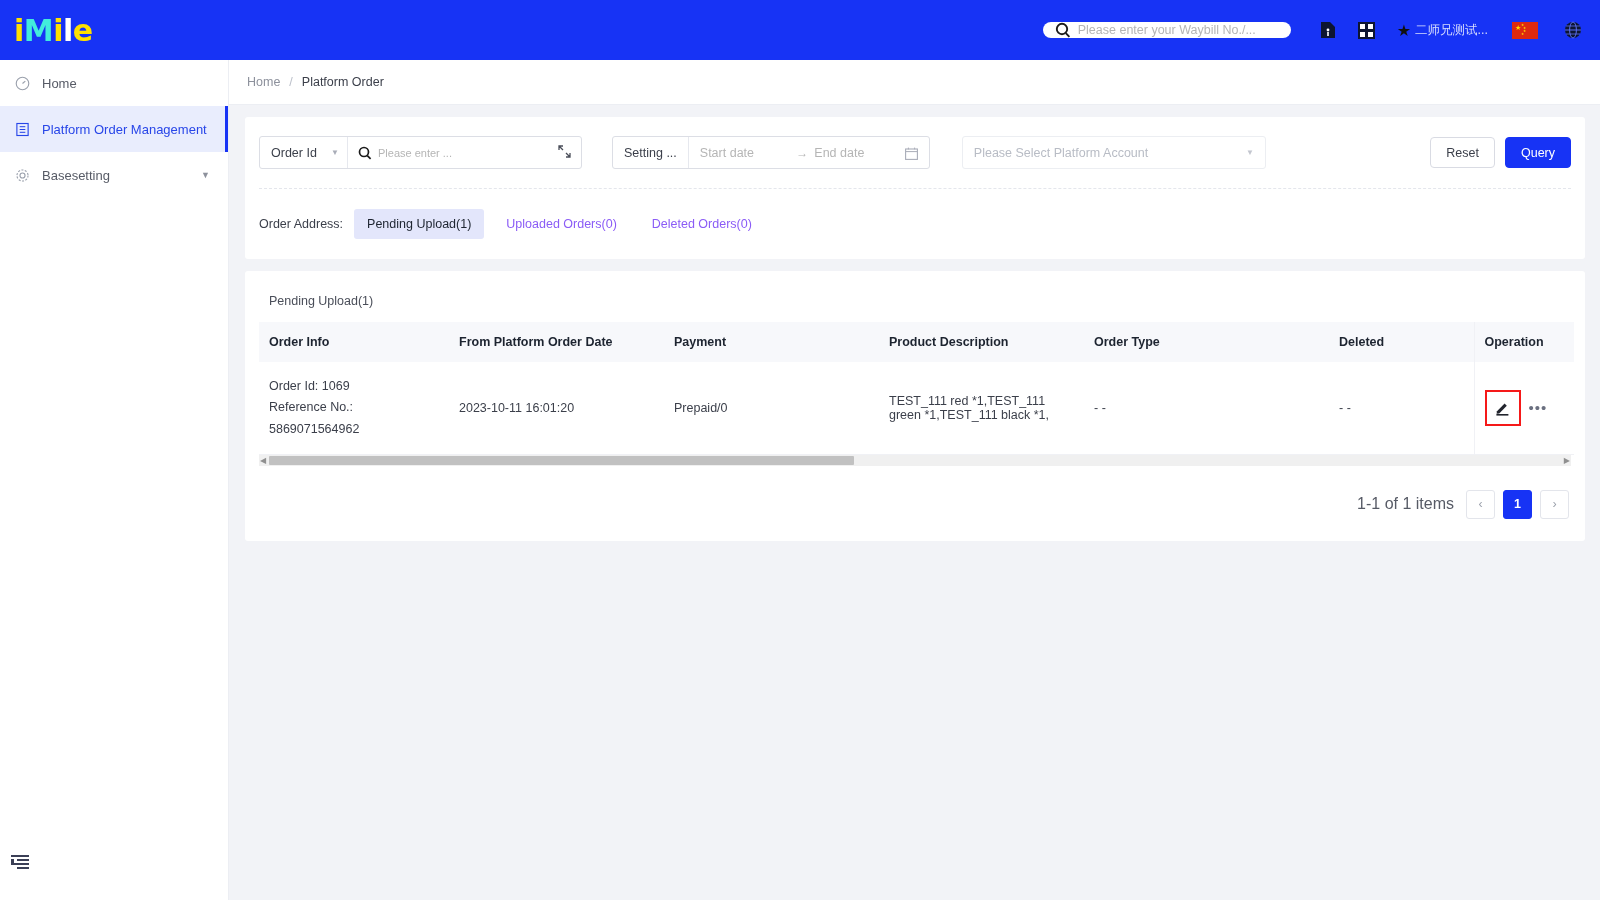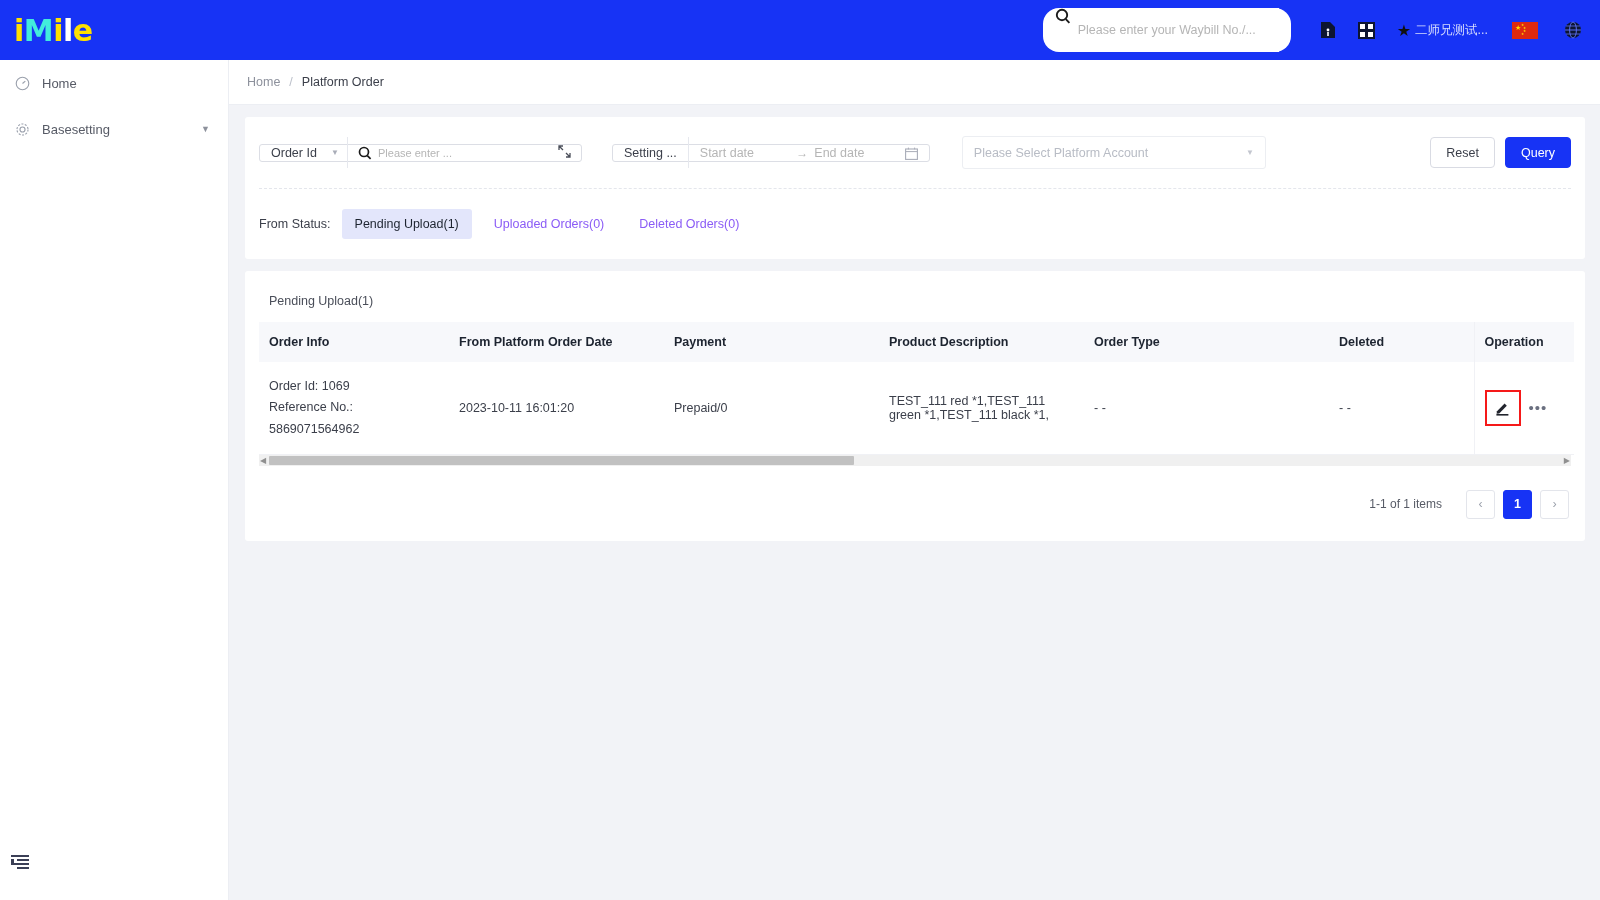--- a/index.html
+++ b/index.html
@@ -30,21 +30,21 @@
   .logo .l4 { color: #ffffff; }
   .logo .l5 { color: #ffe000; }
 
   .hdr-right {
     margin-left: auto;
     display: flex; align-items: center;
     height: 60px;
     padding-right: 18px;
   }
   .searchbox {
-    width: 248px; height: 44px;
+    width: 248px; height: 16px;
     background: #fff; border-radius: 16px;
     display: flex; 
     padding: 0 12px;
     margin-right: 28px;
   }
   .searchbox .mag { width: 16px; height: 16px; flex: 0 0 16px; margin-right: 7px; }
   .searchbox input {
     border: 0; outline: 0; flex: 1;
     font-size: 12.5px; color: #333;
     font-family: "Liberation Sans", sans-serif;
@@ -138,21 +138,21 @@
 
   .panel {
     background: #fff; margin: 12px 15px 0 16px;
     border-radius: 3px;
     padding: 0 14px;
   }
   .filter-row {
     height: 72px; display: flex; align-items: center;
     border-bottom: 1px dashed #e4e6ec;
   }
-  .grp { display: flex; align-items: center; height: 18px; border: 1px solid #dcdee5; border-radius: 3px; }
+  .grp { display: flex; align-items: center; height: 33px; border: 1px solid #dcdee5; border-radius: 3px; }
   .grp .pre {
     width: 88px; height: 31px; display: flex; align-items: center;
     padding: 0 8px 0 11px; font-size: 12.5px; color: #3b3f4a;
     border-right: 1px solid #e6e8ee;
   }
   .grp .pre .cv { margin-left: auto; font-size: 8px; color: #a9adb8; }
   .grp .inpwrap { display: flex; align-items: center; width: 210px; padding: 0 10px; }
   .grp .inpwrap .mg { width: 14px; height: 14px; margin-right: 6px; flex: 0 0 14px; }
   .grp .inpwrap input {
     border: 0; outline: 0; flex: 1; font-size: 11px; color: #333;
@@ -229,21 +229,21 @@
     width: 585px; height: 9px; background: #c1c1c1; border-radius: 1px;
     cursor: pointer;
   }
   .hscroll .lft { position: absolute; left: 1px; font-size: 8px; color: #909090; }
   .hscroll .rgt { position: absolute; right: 1px; font-size: 8px; color: #909090; }
 
   .pager {
     display: flex; align-items: center; justify-content: flex-end;
     gap: 8px; padding-top: 24px; padding-right: 2px;
   }
-  .pager .cnt { font-size: 12px; color: #575b66; margin-right: 16px; }
+  .pager .cnt { font-size: 16px; color: #575b66; margin-right: 4px; }
   .pg {
     min-width: 29px; height: 29px; border: 1px solid #e3e5eb;
     border-radius: 3px; display: flex; align-items: center; justify-content: center;
     font-size: 12.5px; color: #9ba0ab; background: #fff; cursor: pointer;
   }
   .pg.cur { background: #1733f5; border-color: #1733f5; color: #fff; font-weight: bold; }
 </style>
 </head>
 <body>
 
@@ -318,20 +318,31 @@
   <div class="side-item">
     <span class="sic">
       <svg width="15" height="15" viewBox="0 0 16 16">
         <circle cx="8" cy="8" r="6.7" fill="none" stroke="#9aa0ac" stroke-width="1.2"></circle>
         <line x1="8" y1="8" x2="11" y2="5.5" stroke="#9aa0ac" stroke-width="1.2"></line>
       </svg>
     </span>
     <span>Home</span>
   </div>
 
+  <div class="side-item active">
+    <span class="sic">
+      <svg width="15" height="15" viewBox="0 0 16 16">
+        <rect x="2" y="1.6" width="12" height="12.8" fill="none" stroke="#2846e8" stroke-width="1.2"></rect>
+        <line x1="5" y1="5" x2="11" y2="5" stroke="#2846e8" stroke-width="1.1"></line>
+        <line x1="5" y1="8" x2="11" y2="8" stroke="#2846e8" stroke-width="1.1"></line>
+        <line x1="5" y1="11" x2="11" y2="11" stroke="#2846e8" stroke-width="1.1"></line>
+      </svg>
+    </span>
+    <span>Platform Order Management</span>
+  </div>
 
   <div class="side-item">
     <span class="sic">
       <svg width="15" height="15" viewBox="0 0 16 16">
         <circle cx="8" cy="8" r="2.7" fill="none" stroke="#9aa0ac" stroke-width="1.2"></circle>
         <circle cx="8" cy="8" r="5.9" fill="none" stroke="#9aa0ac" stroke-width="1.2" stroke-dasharray="2.2 1.5"></circle>
       </svg>
     </span>
     <span>Basesetting</span>
     <span class="chev">▼</span>
@@ -405,21 +416,21 @@
         <span class="cv2">▼</span>
       </div>
 
       <div class="fr-right">
         <div class="btn">Reset</div>
         <div class="btn primary">Query</div>
       </div>
     </div>
 
     <div class="status-row">
-      <span class="status-lbl">From Status:</span>
+      <span class="status-lbl">Order Address:</span>
       <div class="stab active">Pending Upload(1)</div>
       <div class="stab">Uploaded Orders(0)</div>
       <div class="stab">Deleted Orders(0)</div>
     </div>
   </div>
 
   <div class="tablecard">
 
     <div class="tabtab">Pending Upload(1)</div>
 

